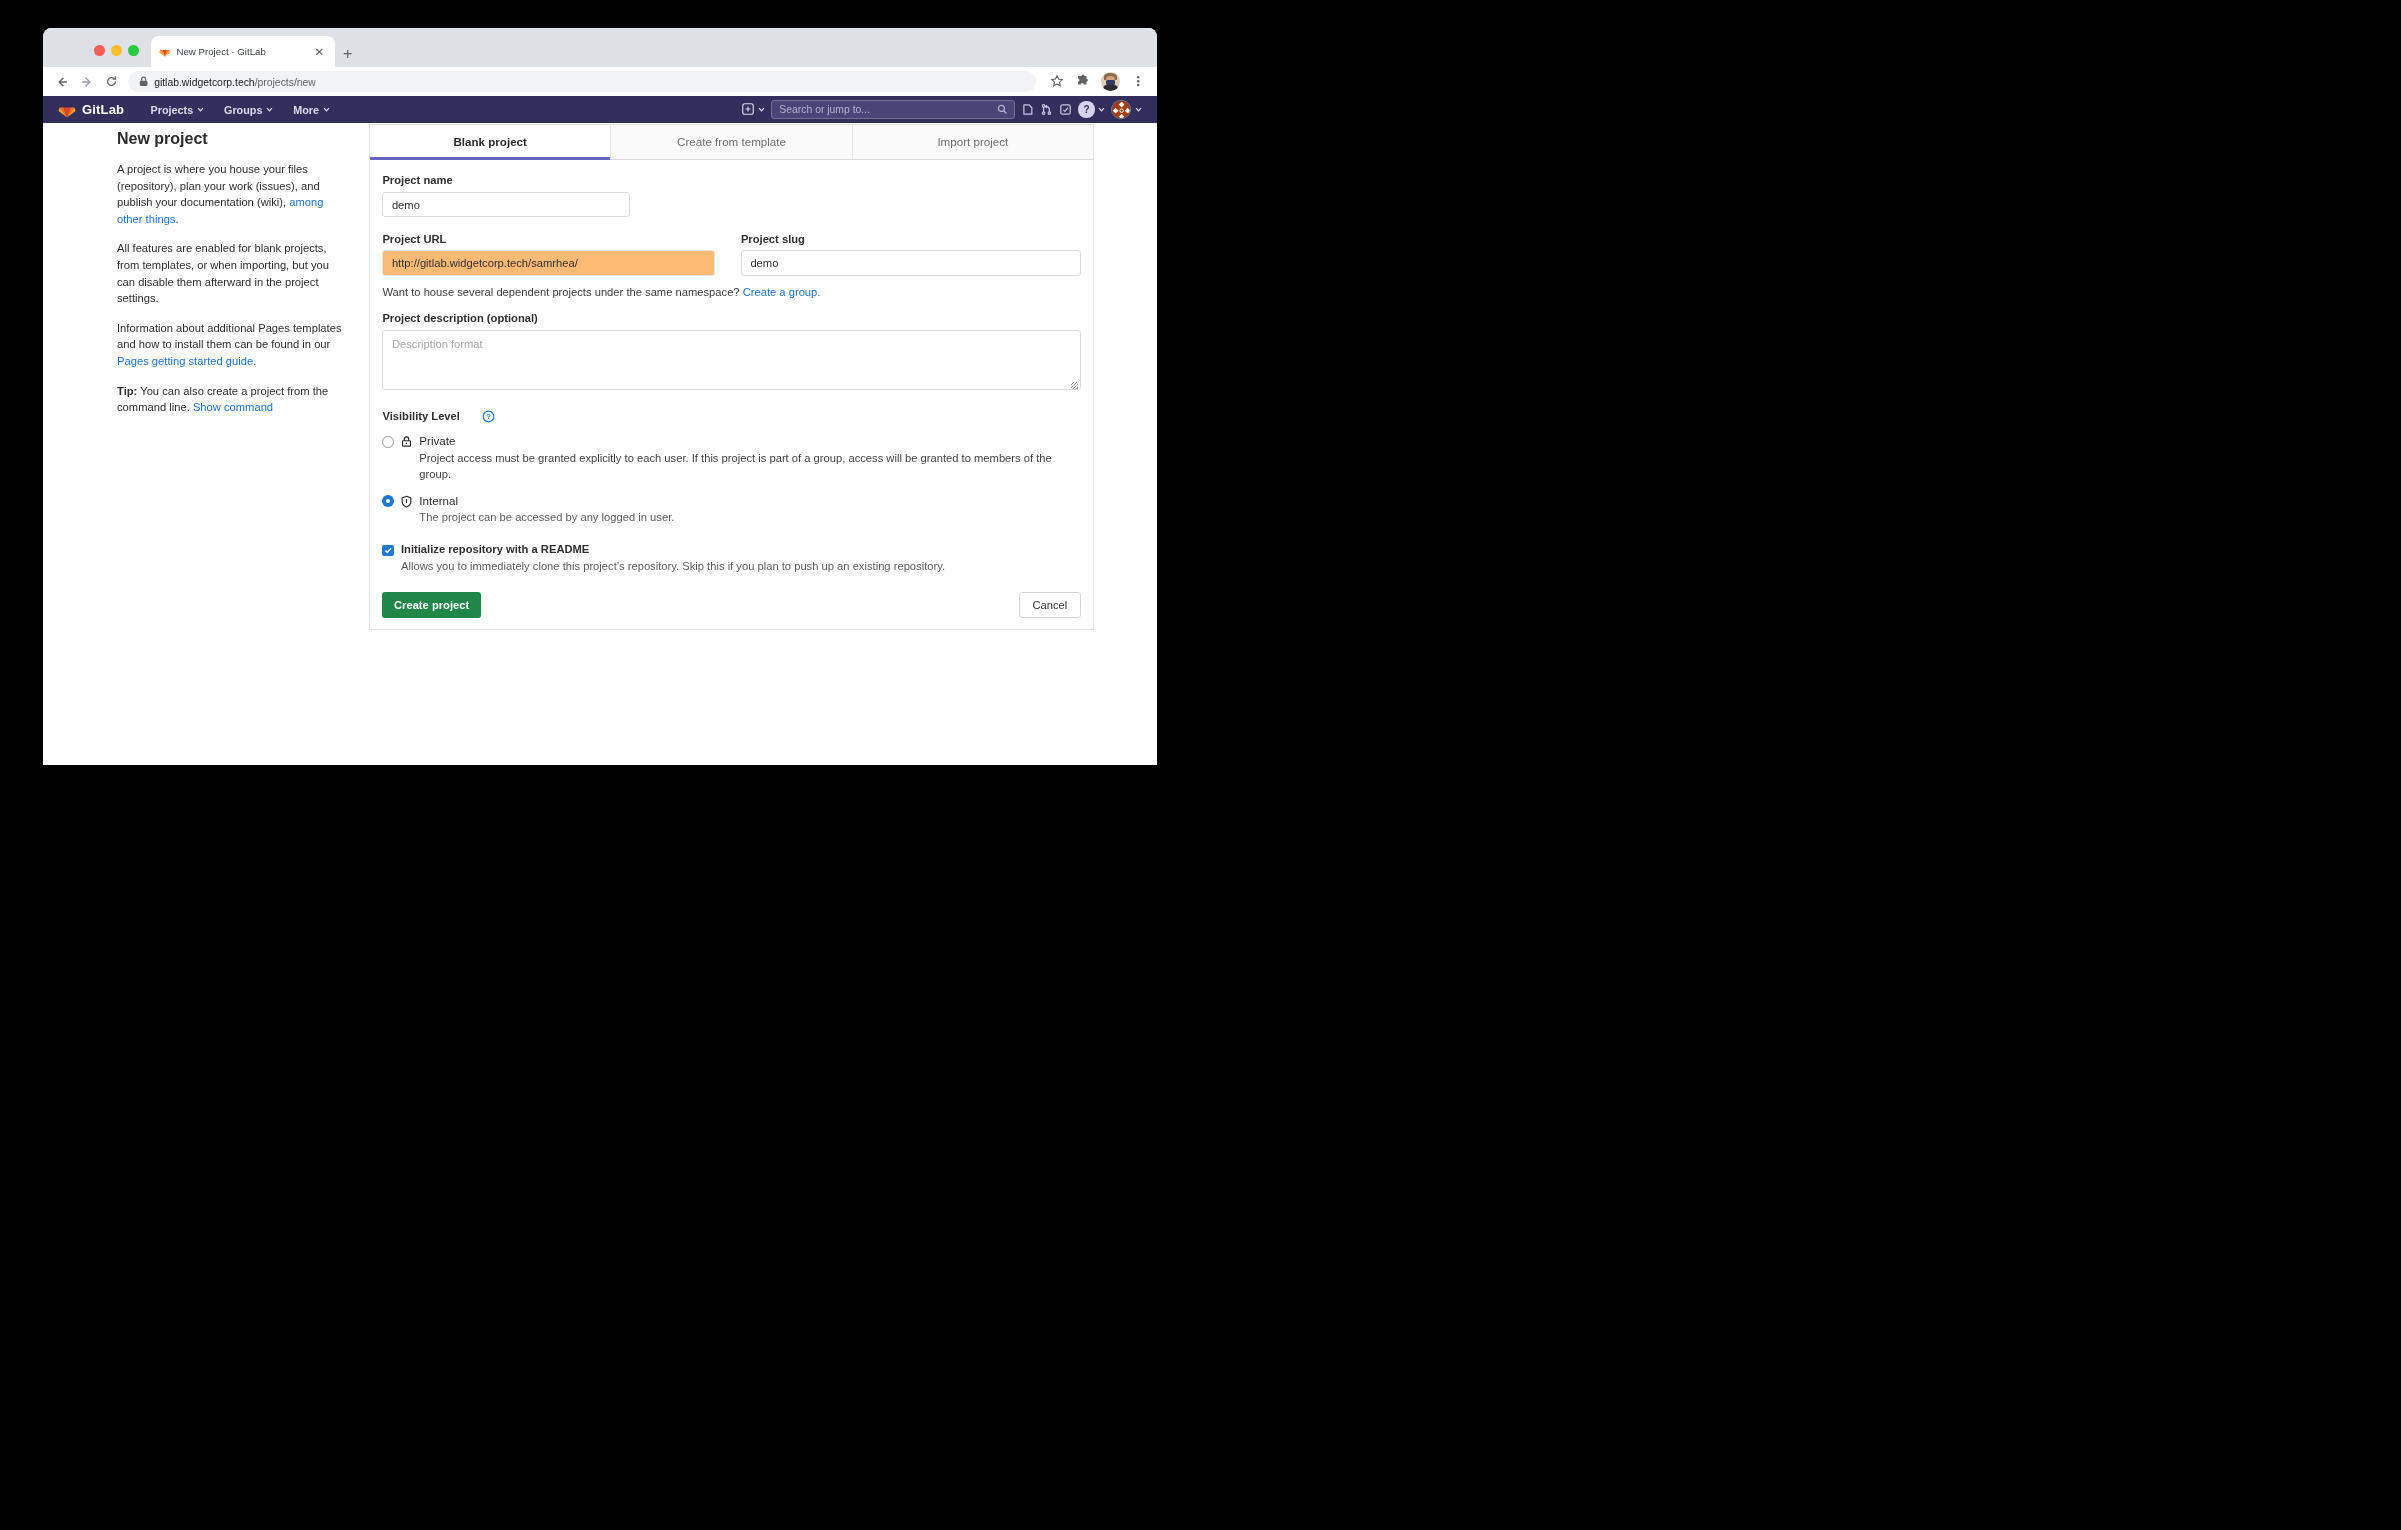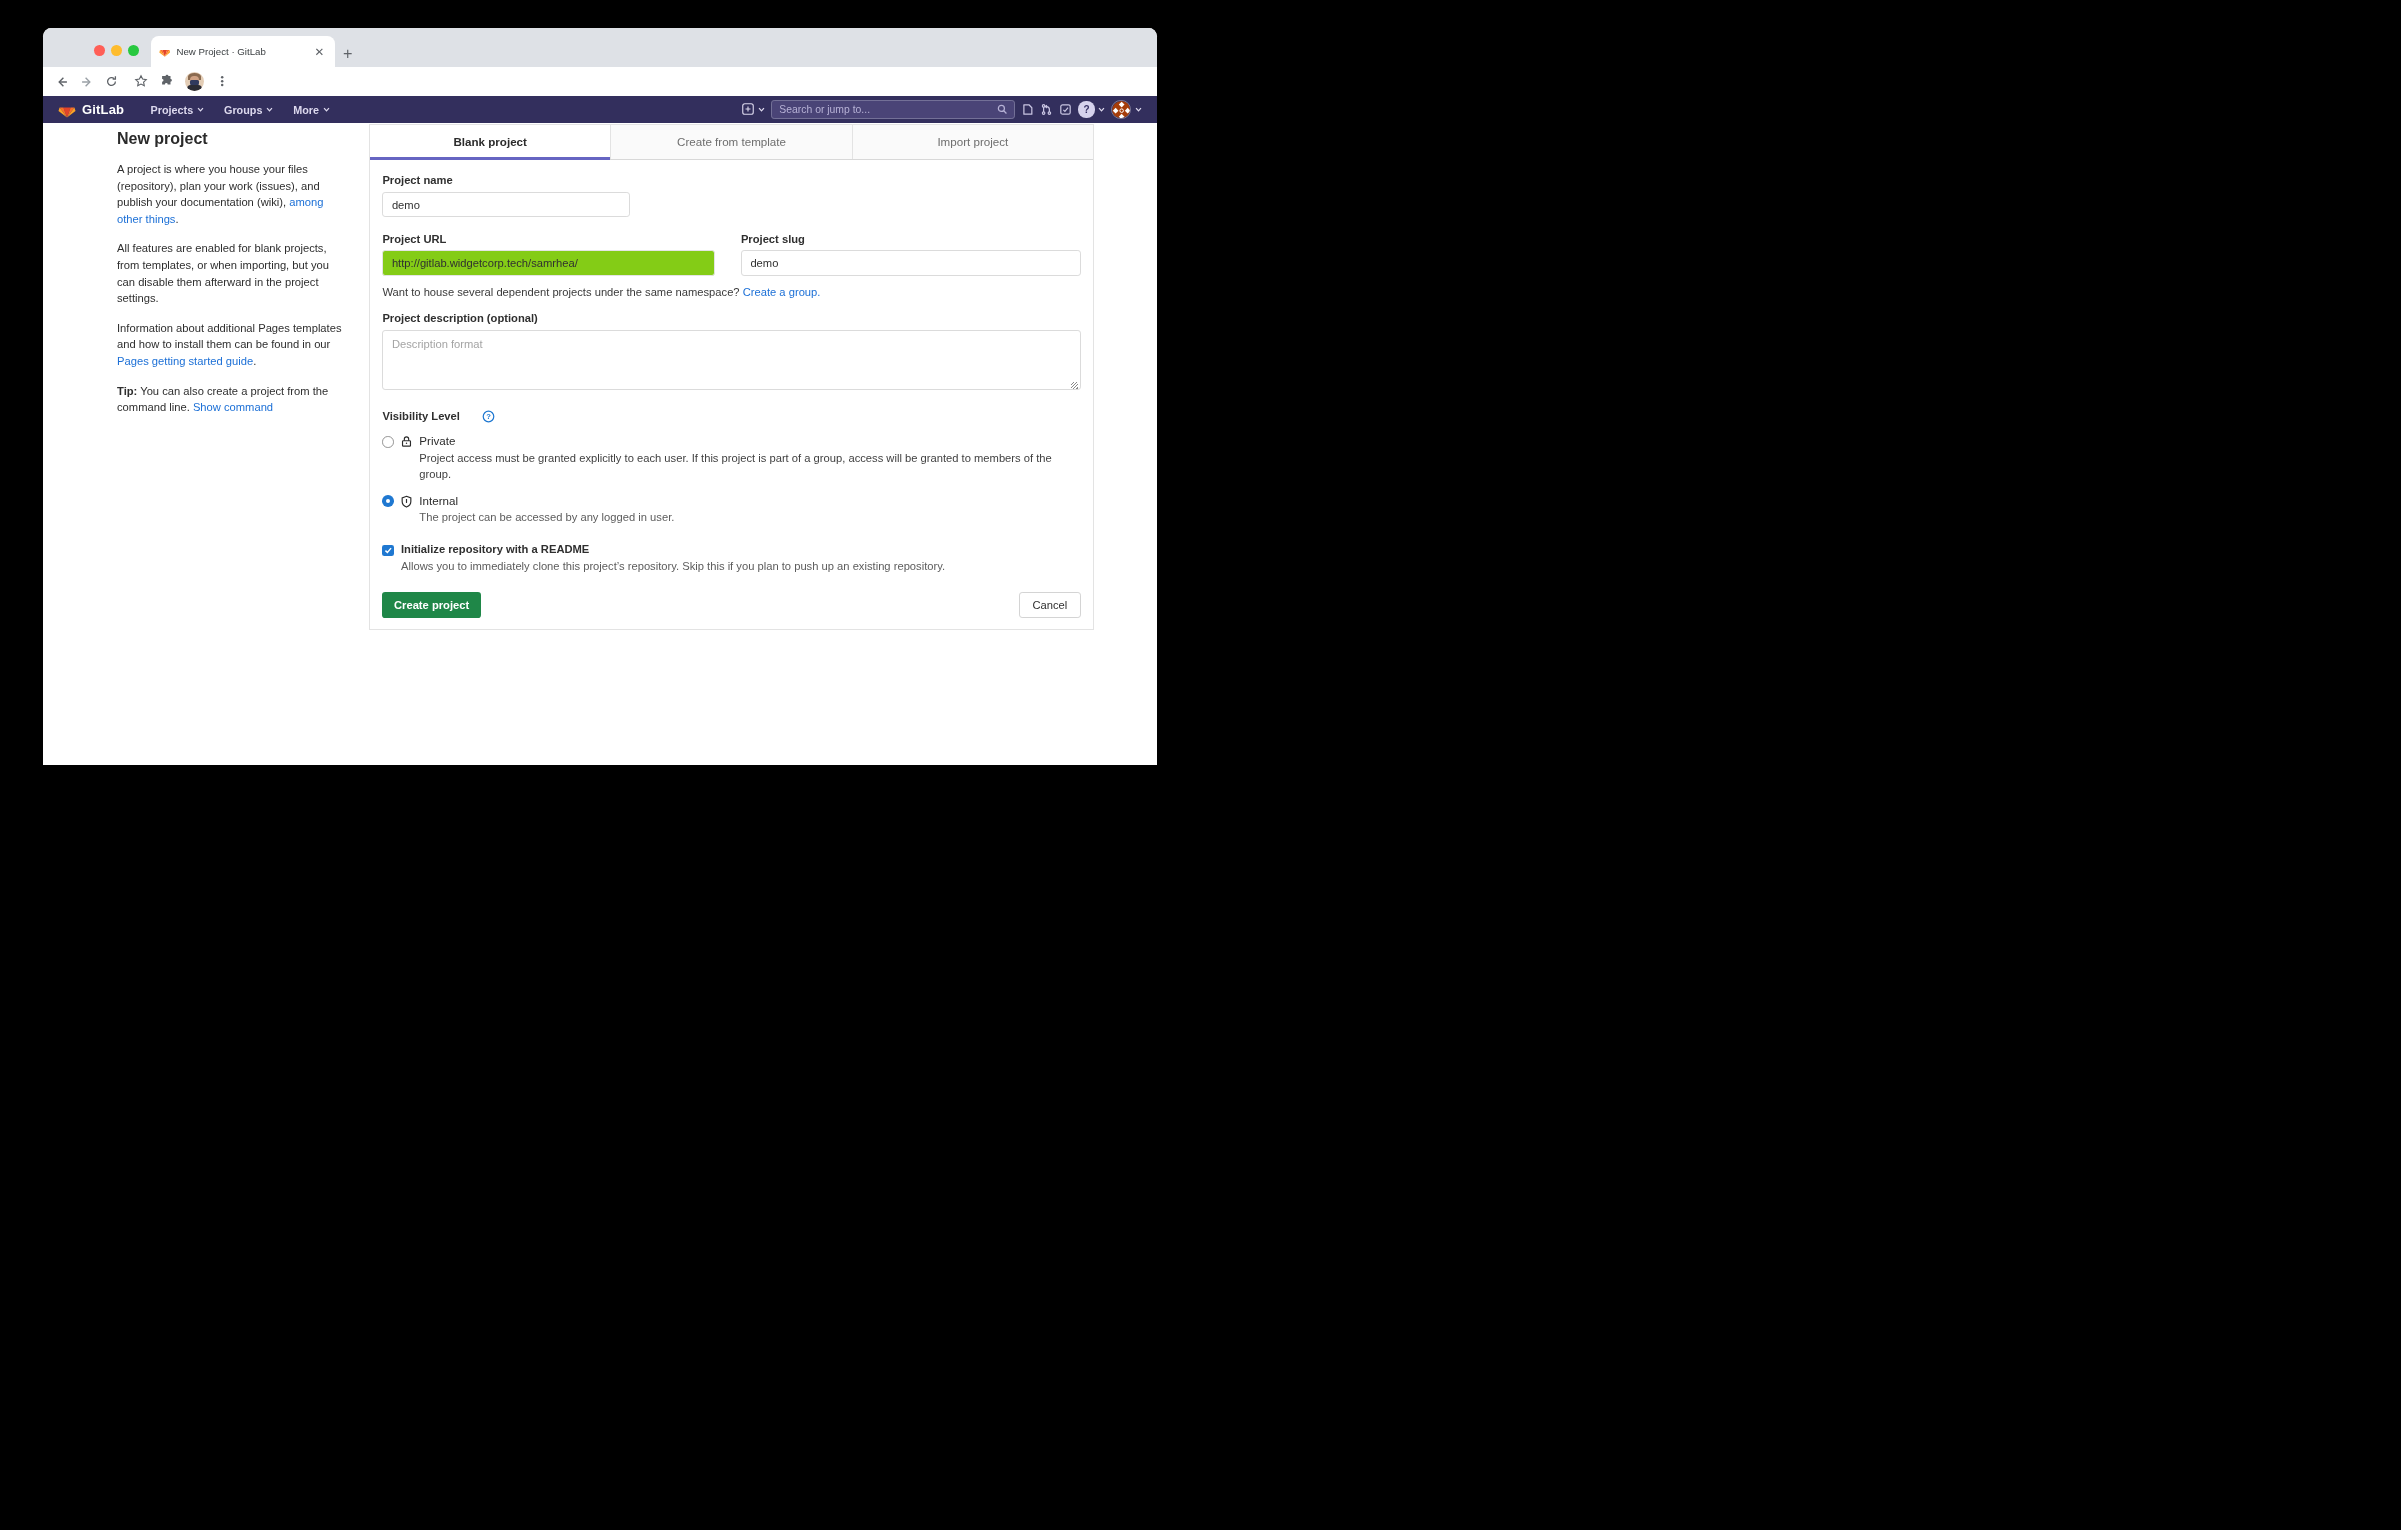--- a/index.html
+++ b/index.html
@@ -65,21 +65,21 @@
   .ptab{flex:1;display:flex;align-items:center;justify-content:center;font-size:11.6px;color:#6e6e6e;
     background:#fafafa;position:relative;border-right:0.8px solid var(--panel-border)}
   .ptab:last-child{border-right:none}
   .ptab.active{background:#fff;color:#2b2b2b;font-weight:700}
   .ptab.active::after{content:"";position:absolute;left:0;right:0;bottom:-1.5px;height:3.1px;background:var(--underline)}
   .form{padding:14.7px 12.4px 10.8px 12.4px}
   .flabel{font-size:11.2px;font-weight:700;color:#2f2f2f;display:block;margin-bottom:5.4px}
   .tinput{height:25.5px;border:0.8px solid var(--border);border-radius:3.1px;font-size:11.2px;color:#303030;
     padding:0 8.5px;font-family:"Liberation Sans",sans-serif;outline:none;background:#fff;width:100%}
   .name-input{width:248px}
-  .ro{background:#84cc16;border-color:#e4e4e4}
+  .ro{background:#fdba74;border-color:#e4e4e4}
   .urlrow{display:flex;gap:25.5px;margin-top:15.5px}
   .urlrow .col1{width:333px}
   .urlrow .col2{flex:1}
   .hint{font-size:11.2px;color:#3a3a3a;margin-top:10px}
   .hint a{color:var(--link);text-decoration:none}
   .desc-label{margin-top:14.7px}
   textarea{width:100%;height:60px;border:0.8px solid var(--border);border-radius:3.1px;resize:none;
     font-family:"Liberation Sans",sans-serif;font-size:11.2px;color:#303030;padding:7px 8.5px;outline:none;position:relative}
   textarea::placeholder{color:#a4a4a4}
   .ta-wrap{position:relative;margin-top:0}
@@ -143,20 +143,29 @@
           <path d="M8 4 L14 10 L8 16"></path>
           <path d="M14 10 H3"></path>
         </svg>
     </div>
     <div class="nav-ic">
       <svg width="13" height="13" viewBox="0 0 20 20" fill="none" stroke="#5f6368" stroke-width="2">
           <path d="M16 10 a6 6 0 1 1 -1.8 -4.3"></path>
           <path d="M16 2 v4.2 h-4.2" fill="none"></path>
         </svg>
     </div>
+    <div class="urlpill">
+      <svg width="9.3" height="10.8" viewBox="0 0 12 14">
+        <rect x="1" y="6" width="10" height="7" rx="1.5" fill="#5f6368"></rect>
+        <path d="M3.5 6 V4 a2.5 2.5 0 0 1 5 0 V6" fill="none" stroke="#5f6368" stroke-width="1.6"></path>
+      </svg>
+      <span>
+        <span class="url-host">gitlab.widgetcorp.tech</span><span class="url-path">/projects/new</span>
+      </span>
+    </div>
     <div class="tb-right">
       <div class="nav-ic">
         <svg width="14" height="14" viewBox="0 0 20 20" fill="none" stroke="#5f6368" stroke-width="1.6">
             <path d="M10 2.5 L12.3 7.3 L17.5 8 L13.7 11.6 L14.7 16.8 L10 14.3 L5.3 16.8 L6.3 11.6 L2.5 8 L7.7 7.3 Z"></path>
           </svg>
       </div>
       <div class="nav-ic">
         <svg width="14" height="14" viewBox="0 0 20 20" fill="#5f6368">
             <path d="M8 3 a2 2 0 0 1 4 0 h3 v4 a2 2 0 0 1 0 4 v4 h-4 a2 2 0 0 0 -4 0 H3 v-4 a2 2 0 0 0 0 -4 V3 Z"></path>
           </svg>

